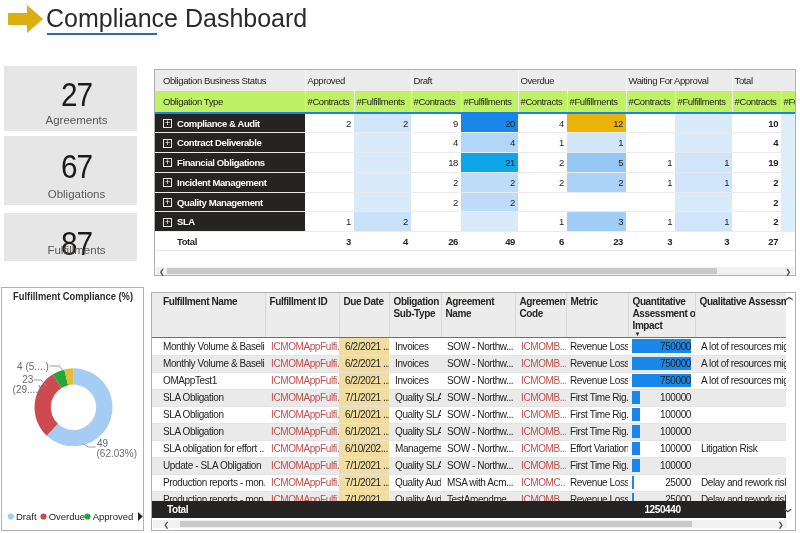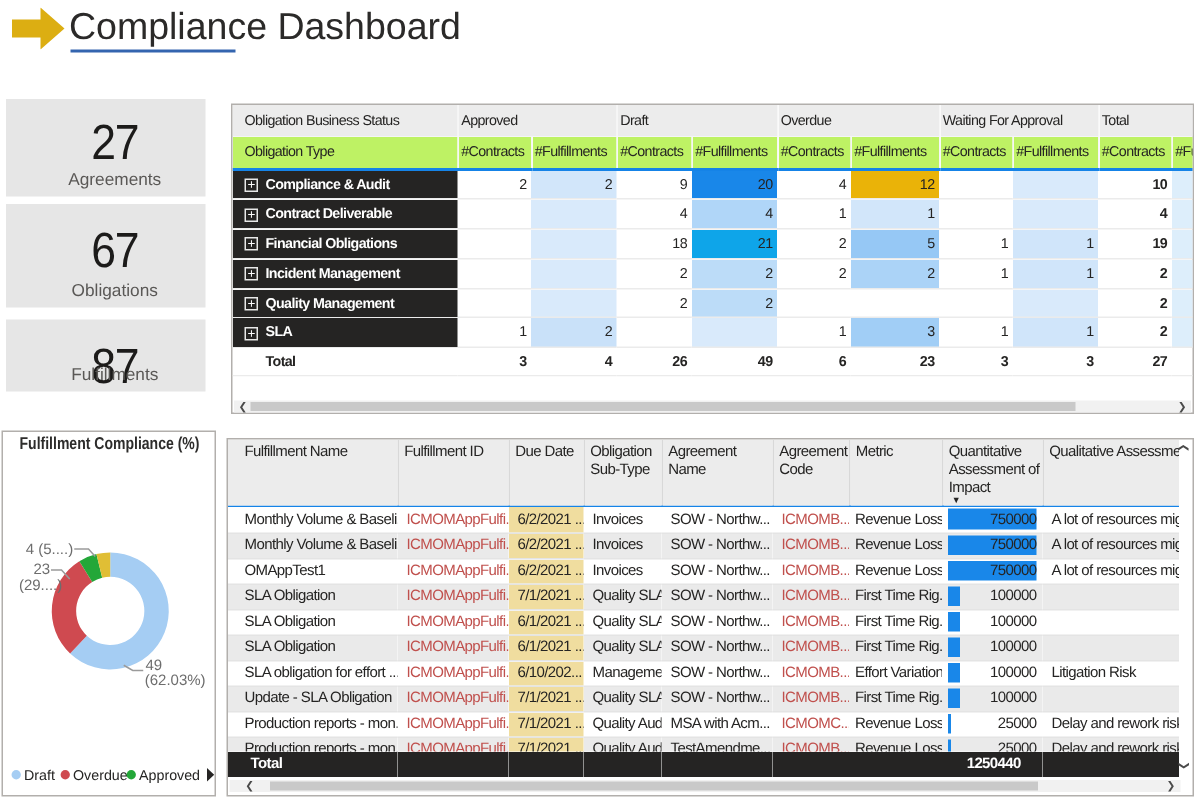--- a/index.html
+++ b/index.html
@@ -230,21 +230,21 @@
         <col style="width:74px">
         <col style="width:50px">
         <col style="width:52px">
         <col style="width:74px">
         <col style="width:51px">
         <col style="width:62px">
         <col style="width:67px">
         <col style="width:91px">
 </colgroup>
 <tbody>
-        <tr class="hd" style="height:44px;">
+        <tr class="hd" style="height:44px;font-weight:bold;">
           <td style="padding-left:11px;">Fulfillment Name</td>
           <td style="white-space:nowrap;">Fulfillment ID</td>
           <td style="white-space:nowrap;">Due Date</td>
           <td>Obligation<br>Sub-Type</td>
           <td>Agreement<br>Name</td>
           <td>Agreement<br>Code</td>
           <td>Metric</td>
           <td style="white-space:nowrap;">Quantitative<br>Assessment of<br>Impact<span style="position:absolute;left:6px;top:38px;font-size:6px;line-height:6px;color:#252423;">▼</span></td>
           <td style="white-space:nowrap;">Qualitative Assessment</td>
         </tr>

